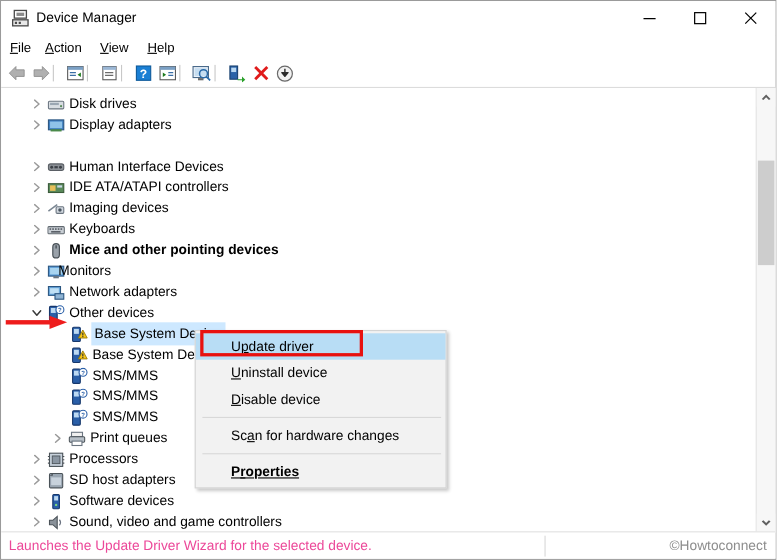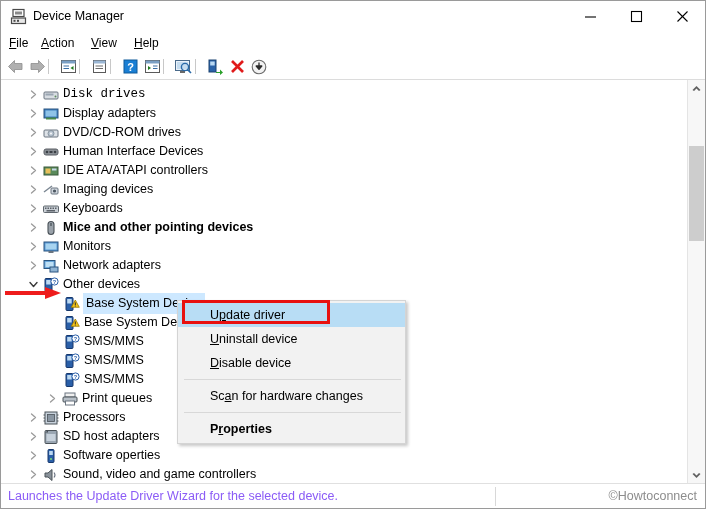--- a/index.html
+++ b/index.html
@@ -197,21 +197,21 @@
     line-height: 24px;
     font-size: 12.5px;
     color: #000;
     padding-left: 32px;
     white-space: nowrap;
     box-sizing: border-box;
   }
   .ctx-item.hl {
     background: #b8ddf5;
   }
-  .ctx-item.bold { font-weight: bold; }
+  .ctx-item.bold { font-weight: bold; text-decoration: underline; }
   .ctx-sep {
     height: 1px;
     background: #d8d8d8;
     margin: 4px 4px 4px 6px;
   }
   .ctx-item u { text-decoration: underline; }
 
   
   .red-box {
     position: absolute;
@@ -241,21 +241,21 @@
     width: 706px;
     height: 25px;
     background: #ffffff;
     border-top: 1px solid #e0e0e0;
     box-sizing: border-box;
   }
   .status-text {
     position: absolute;
     left: 7px; top: 4px;
     font-size: 12.5px;
-    color: #8b5cf6;
+    color: #ec4899;
     line-height: 17px;
     white-space: nowrap;
   }
   .status-div {
     position: absolute;
     top: 3px;
     width: 1px;
     height: 19px;
     background: #d8d8d8;
   }
@@ -400,47 +400,34 @@
         <div class="expander" style="left: 24px;">
           <svg width="9" height="9" viewBox="0 0 9 9">
             <path d="M2.5 1 L6.5 4.5 L2.5 8" fill="none" stroke="#9a9a9a" stroke-width="1.3" stroke-linecap="round" stroke-linejoin="round"></path>
           </svg>
         </div>
         <div class="node-icon" style="left: 42px;"><svg width="16" height="16" viewBox="0 0 16 16">
             <rect x="1" y="5" width="14" height="7" rx="1" fill="#d8dde2" stroke="#6b7580" stroke-width="1"></rect>
             <rect x="2.5" y="6.5" width="8" height="2" fill="#9aa6b2"></rect>
             <circle cx="12.5" cy="9.5" r="1" fill="#5a8a5a"></circle>
           </svg></div>
-        <div class="node-label" style="left: 62px; font-family: Liberation Mono, monospace;">Disk drives</div>
+        <div class="node-label" style="left: 62px;">Disk drives</div>
       </div>
       <div class="tree-row" style="top: 24px;">
         <div class="expander" style="left: 24px;">
           <svg width="9" height="9" viewBox="0 0 9 9">
             <path d="M2.5 1 L6.5 4.5 L2.5 8" fill="none" stroke="#9a9a9a" stroke-width="1.3" stroke-linecap="round" stroke-linejoin="round"></path>
           </svg>
         </div>
         <div class="node-icon" style="left: 42px;"><svg width="16" height="16" viewBox="0 0 16 16">
             <rect x="1" y="3" width="14" height="9" fill="#3f7fbf" stroke="#2a5580" stroke-width="1"></rect>
             <rect x="2.5" y="4.5" width="11" height="6" fill="#8fc3e8"></rect>
             <rect x="3" y="11.5" width="10" height="2" fill="#4a8a4a"></rect>
           </svg></div>
         <div class="node-label" style="left: 62px;">Display adapters</div>
-      </div>
-      <div class="tree-row" style="top: 43px;">
-        <div class="expander" style="left: 24px;">
-          <svg width="9" height="9" viewBox="0 0 9 9">
-            <path d="M2.5 1 L6.5 4.5 L2.5 8" fill="none" stroke="#9a9a9a" stroke-width="1.3" stroke-linecap="round" stroke-linejoin="round"></path>
-          </svg>
-        </div>
-        <div class="node-icon" style="left: 42px;"><svg width="16" height="16" viewBox="0 0 16 16">
-            <rect x="1" y="5" width="14" height="7" rx="1" fill="#dde2e7" stroke="#6b7580" stroke-width="1"></rect>
-            <circle cx="8" cy="8.5" r="3" fill="#b8c4d0" stroke="#7a8692" stroke-width="0.8"></circle>
-            <circle cx="8" cy="8.5" r="0.9" fill="#fff"></circle>
-          </svg></div>
-        <div class="node-label" style="left: 62px;">DVD/CD-ROM drives</div>
       </div>
       <div class="tree-row" style="top: 81px;">
         <div class="expander" style="left: 24px;">
           <svg width="9" height="9" viewBox="0 0 9 9">
             <path d="M2.5 1 L6.5 4.5 L2.5 8" fill="none" stroke="#9a9a9a" stroke-width="1.3" stroke-linecap="round" stroke-linejoin="round"></path>
           </svg>
         </div>
         <div class="node-icon" style="left: 42px;"><svg width="16" height="16" viewBox="0 0 16 16">
             <rect x="1" y="4" width="14" height="8" fill="#5a8a5a" stroke="#3a5a3a" stroke-width="1"></rect>
             <rect x="2.5" y="5.5" width="5" height="5" fill="#e8c05a"></rect>
@@ -508,21 +495,21 @@
         <div class="expander" style="left: 24px;">
           <svg width="9" height="9" viewBox="0 0 9 9">
             <path d="M2.5 1 L6.5 4.5 L2.5 8" fill="none" stroke="#9a9a9a" stroke-width="1.3" stroke-linecap="round" stroke-linejoin="round"></path>
           </svg>
         </div>
         <div class="node-icon" style="left: 42px;"><svg width="16" height="16" viewBox="0 0 16 16">
             <rect x="1" y="3" width="14" height="9" fill="#5a9ad4" stroke="#2a5580" stroke-width="1"></rect>
             <rect x="2.5" y="4.5" width="11" height="6" fill="#a8d4f0"></rect>
             <rect x="5.5" y="12" width="5" height="2" fill="#6a7580"></rect>
           </svg></div>
-        <div class="node-label" style="left: 62px;">Monitors</div>
+        <div class="node-label" style="left: 52px;">Monitors</div>
       </div>
       <div class="tree-row" style="top: 176px;">
         <div class="expander" style="left: 24px;">
           <svg width="9" height="9" viewBox="0 0 9 9">
             <path d="M2.5 1 L6.5 4.5 L2.5 8" fill="none" stroke="#9a9a9a" stroke-width="1.3" stroke-linecap="round" stroke-linejoin="round"></path>
           </svg>
         </div>
         <div class="node-icon" style="left: 42px;"><svg width="16" height="16" viewBox="0 0 16 16">
             <rect x="1" y="2.5" width="11" height="8" fill="#6aa8dc" stroke="#2a5580" stroke-width="1"></rect>
             <rect x="2.5" y="4" width="8" height="5" fill="#bfe0f5"></rect>
@@ -639,21 +626,21 @@
         <div class="expander" style="left: 24px;">
           <svg width="9" height="9" viewBox="0 0 9 9">
             <path d="M2.5 1 L6.5 4.5 L2.5 8" fill="none" stroke="#9a9a9a" stroke-width="1.3" stroke-linecap="round" stroke-linejoin="round"></path>
           </svg>
         </div>
         <div class="node-icon" style="left: 42px;"><svg width="16" height="16" viewBox="0 0 16 16">
             <rect x="5" y="1.5" width="6" height="13" rx="1" fill="#2a5fa8" stroke="#16376b" stroke-width="1"></rect>
             <rect x="6.2" y="3" width="3.6" height="4" fill="#bcd9f2"></rect>
             <circle cx="8" cy="11" r="1.1" fill="#7ad47a"></circle>
           </svg></div>
-        <div class="node-label" style="left: 62px;">Software operties</div>
+        <div class="node-label" style="left: 62px;">Software devices</div>
       </div>
       <div class="tree-row" style="top: 385px;">
         <div class="expander" style="left: 24px;">
           <svg width="9" height="9" viewBox="0 0 9 9">
             <path d="M2.5 1 L6.5 4.5 L2.5 8" fill="none" stroke="#9a9a9a" stroke-width="1.3" stroke-linecap="round" stroke-linejoin="round"></path>
           </svg>
         </div>
         <div class="node-icon" style="left: 42px;"><svg width="16" height="16" viewBox="0 0 16 16">
             <path d="M2 6 L5 6 L9 2.5 L9 13.5 L5 10 L2 10 Z" fill="#8a929a" stroke="#4a5258" stroke-width="1"></path>
             <path d="M11 5.5 Q13 8 11 10.5" fill="none" stroke="#6a7280" stroke-width="1.1"></path>

